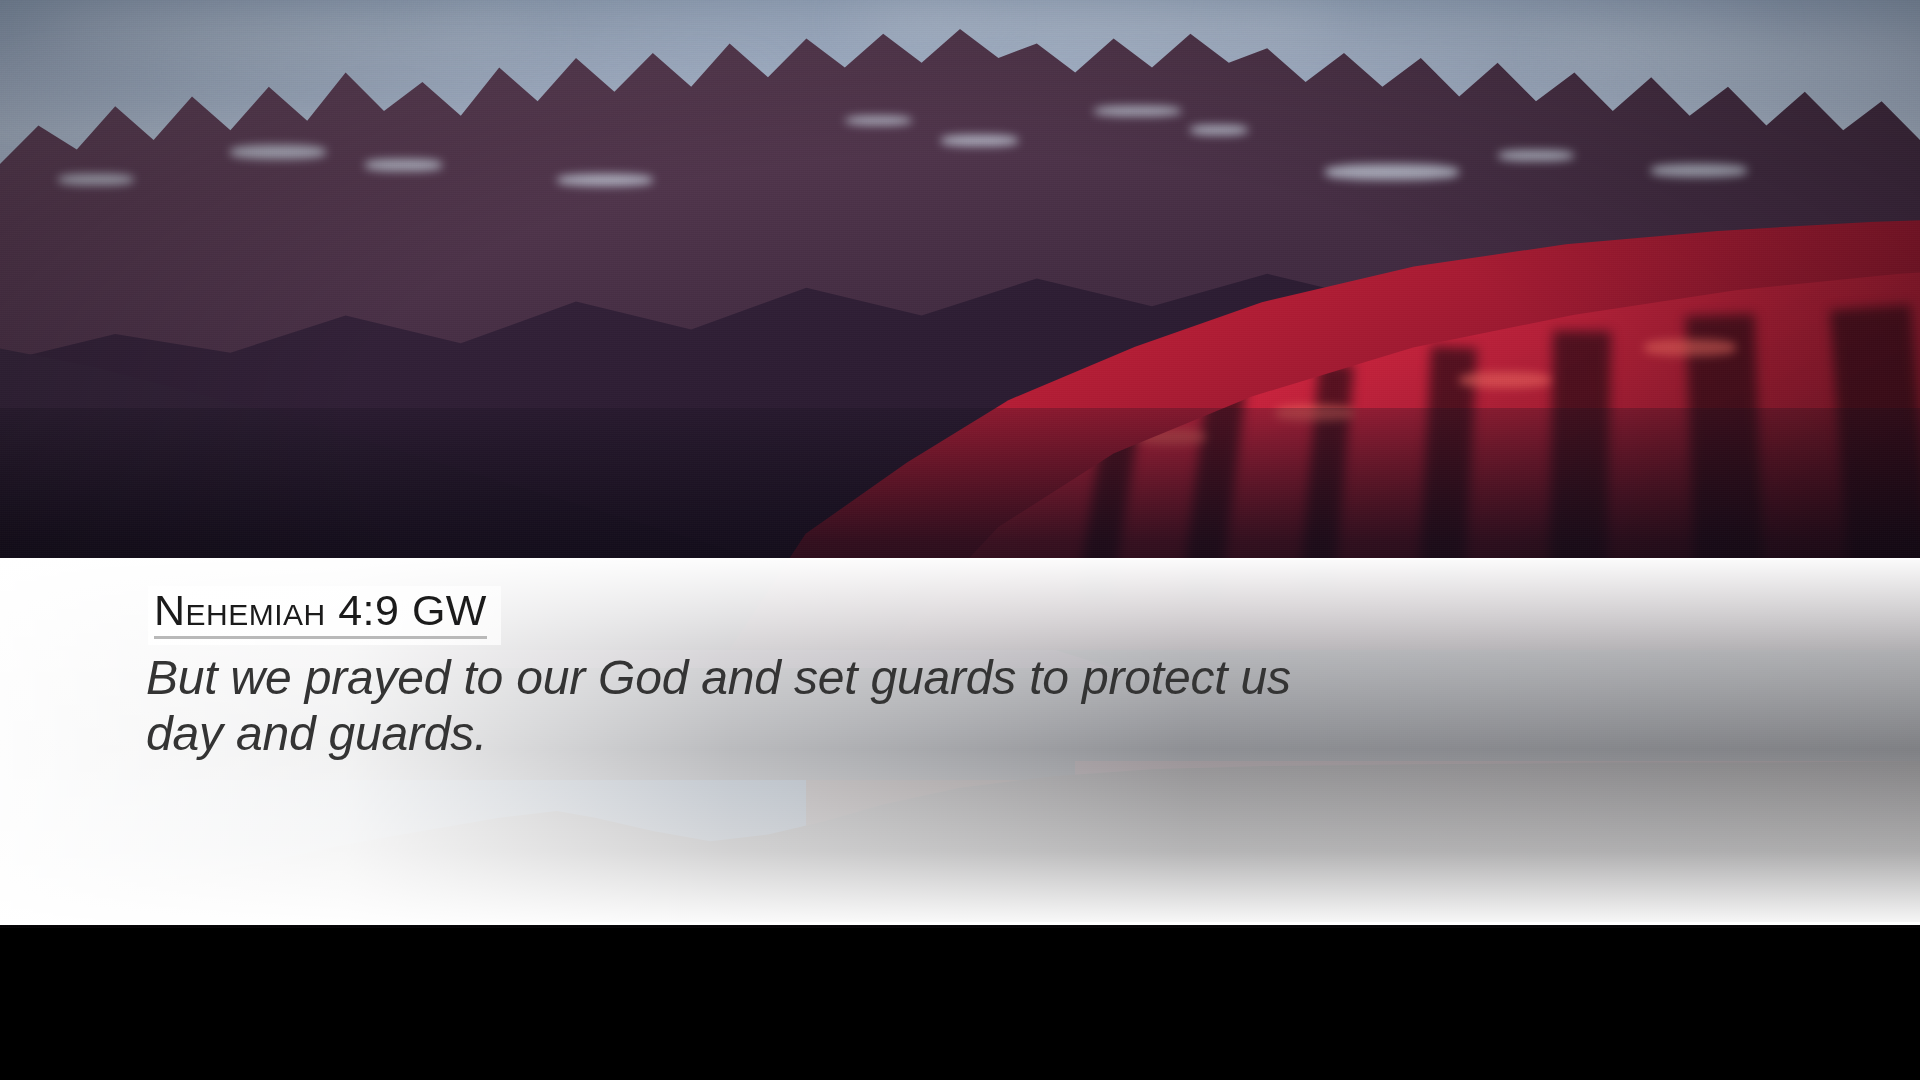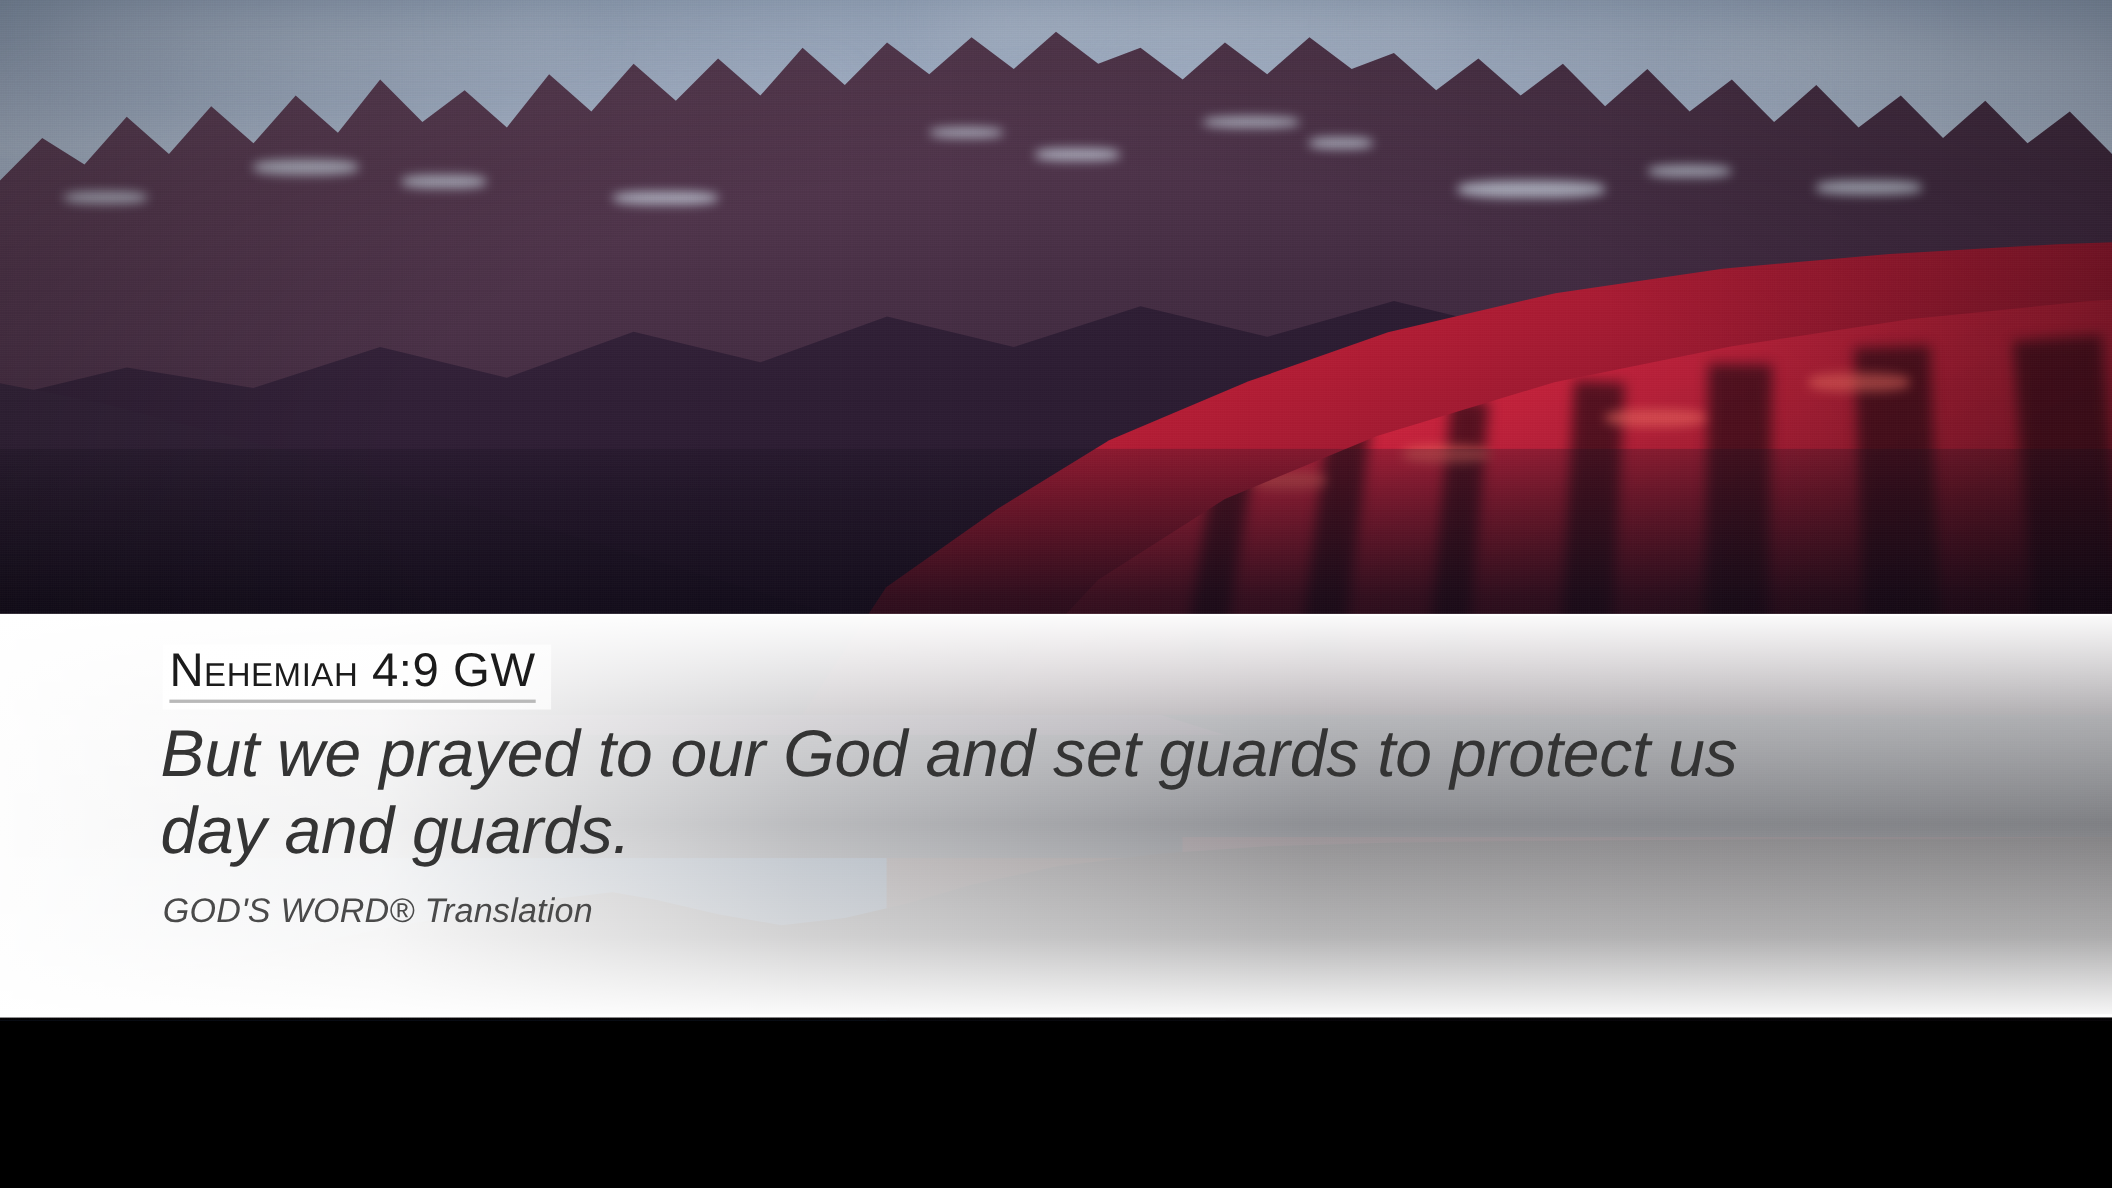--- a/index.html
+++ b/index.html
@@ -162,21 +162,21 @@
     white-space:nowrap;
   }
   .ref-rule{
     margin-top:2px;height:3px;width:100%;
     background:#b9b9b9;
   }
 
   .verse{
     position:absolute;left:146px;top:92px;
     width:1660px;
-    font-size:60px;
+    font-size:48px;
     font-style:italic;
     font-weight:300;
     color:#343434;
     line-height:1.16;
     letter-spacing:-0.2px;
   }
   .attr{
     position:absolute;left:148px;top:252px;
     font-size:31px;
     font-style:italic;
@@ -258,17 +258,16 @@
       <div class="ref-wrap">
         <div class="ref">Nehemiah 4:9 GW</div>
         <div class="ref-rule"></div>
       </div>
 
       <div class="verse">
         <div>But we prayed to our God and set guards to protect us</div>
         <div>day and guards.</div>
       </div>
 
-      <div class="attr">GOD'S WORD® Translation</div>
     </div>
   </div>
 
 </div>
 
 </body></html>

